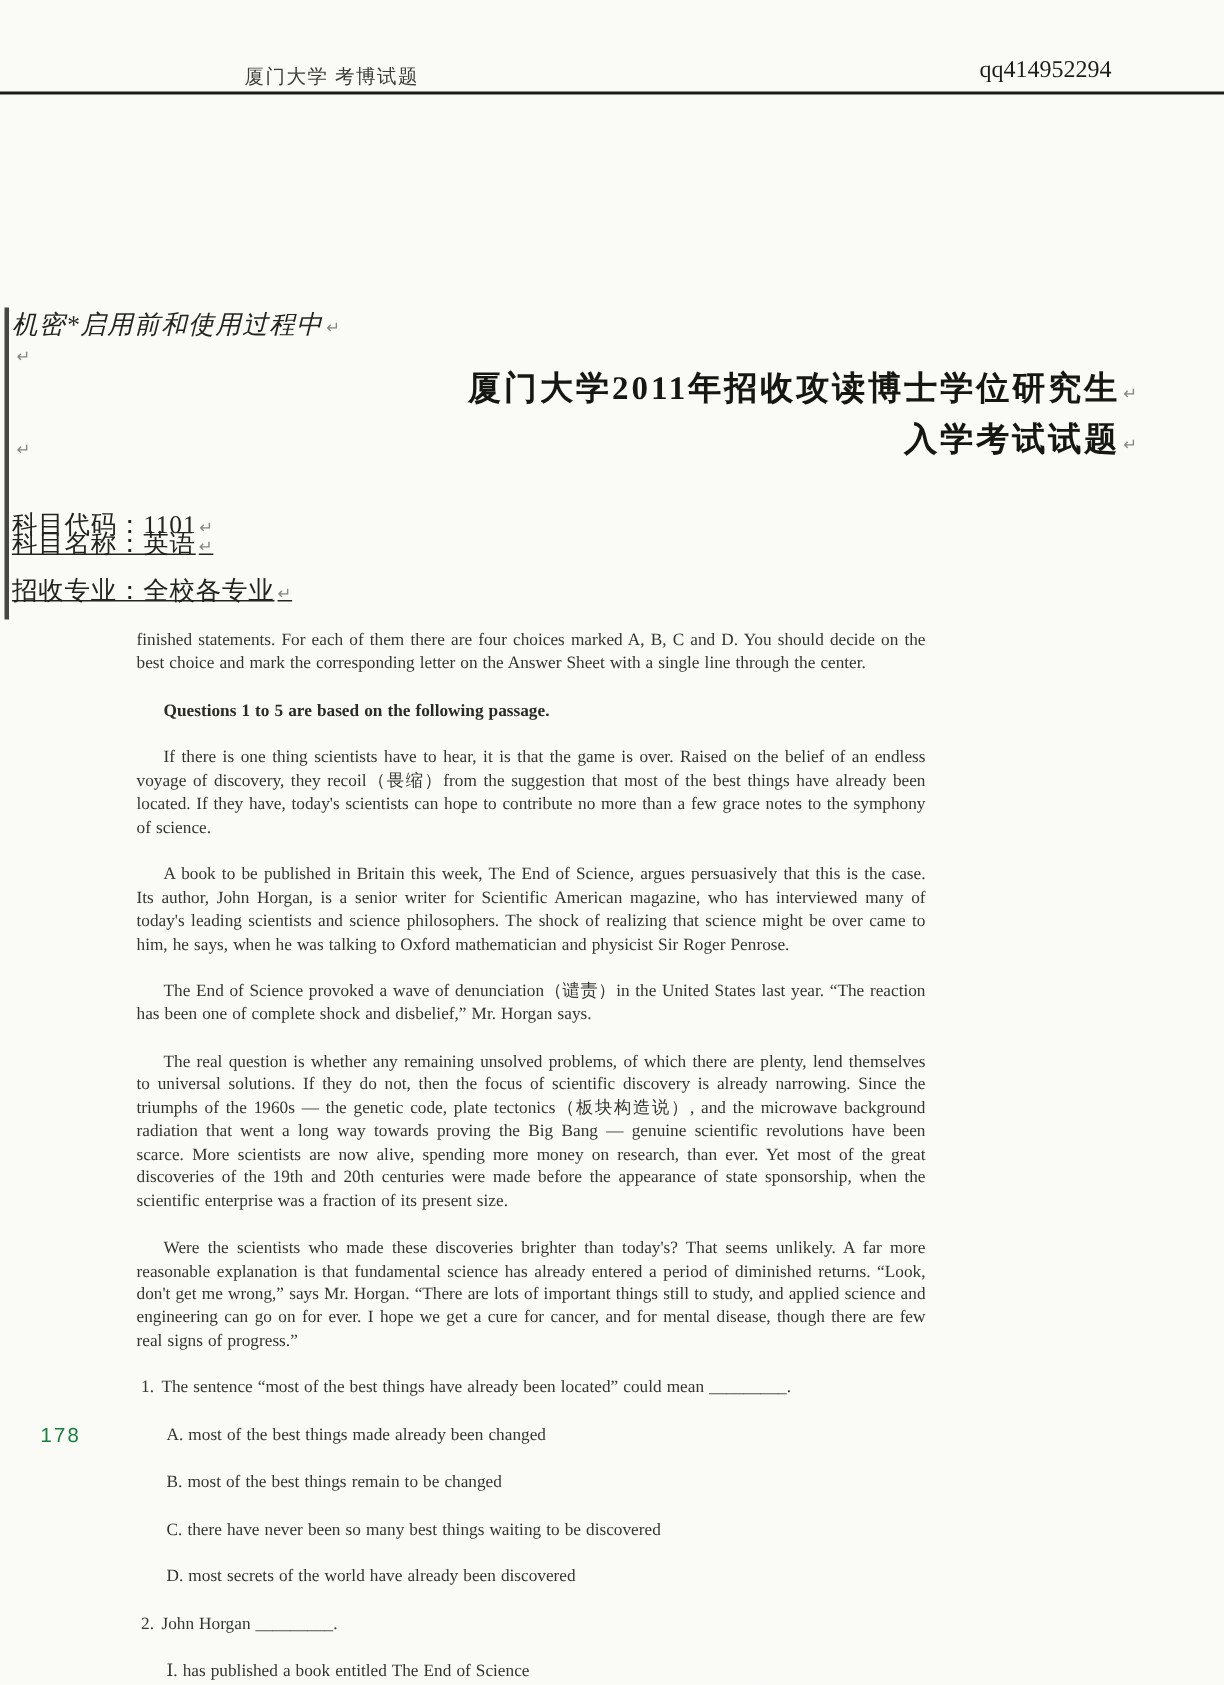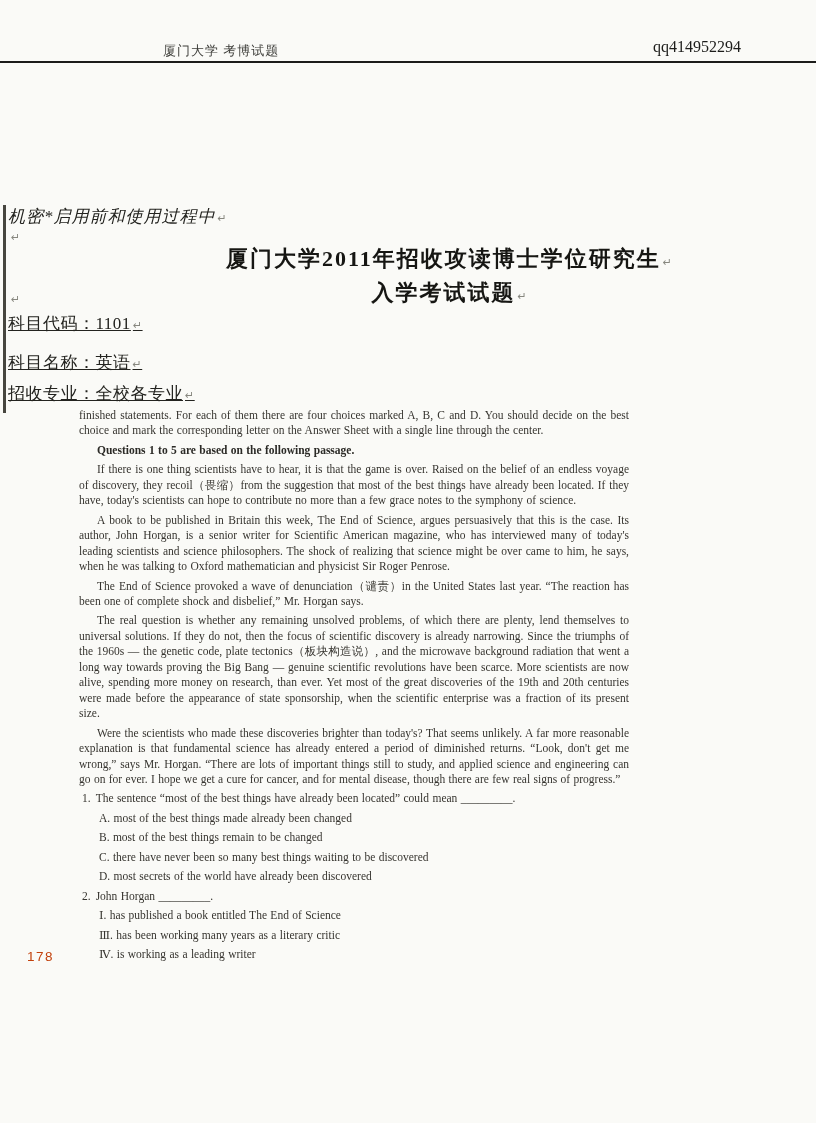--- a/index.html
+++ b/index.html
@@ -35,47 +35,47 @@
   }
   .pmark{
     font-size:11px;color:#87877f;font-weight:normal;
     font-family:"DejaVu Sans",sans-serif;
     vertical-align:baseline;margin-left:2px;
   }
   .pmark-a{position:absolute;left:9px;top:231px;}
   .pmark-b{position:absolute;left:9px;top:293px;}
   .title{
     position:absolute;left:140px;top:244px;width:620px;
-    text-align:center;font-weight:bold;font-size:22px;
+    text-align:right;font-weight:bold;font-size:22px;
     letter-spacing:2px;color:#161613;line-height:30px;
   }
   .meta{
     position:absolute;left:8px;
     font-size:17px;letter-spacing:0.5px;color:#23231f;
     white-space:nowrap;
   }
-  .meta-1{top:312px;text-decoration:underline;}
+  .meta-1{top:338px;}
   .meta-2{top:351px;text-decoration:underline;}
   .meta-3{top:382px;text-decoration:underline;}
   .body{
     position:absolute;left:75px;top:404px;width:558px;
     font-size:11.5px;line-height:15.45px;
     text-align:justify;color:#36342f;
     word-spacing:0.5px;
   }
-  .body p{margin:4px;}
+  .body p{margin:16px;}
   .heading{font-weight:bold;text-indent:18px;color:#2b2a26;}
   .para{text-indent:18px;}
   .qstem{padding-left:3px;}
   .qnum{margin-right:5px;}
   .opt{padding-left:20px;}
   .page-num{
     position:absolute;left:27px;top:949px;
     font-family:"Liberation Sans","DejaVu Sans",sans-serif;
-    font-size:13.5px;letter-spacing:1.5px;color:#c2410c;
+    font-size:13.5px;letter-spacing:1.5px;color:#15803d;
   }
 </style>
 </head>
 <body>
 
 <div class="page">
 
   <div>
     <span class="hdr-left">厦门大学 考博试题</span>
     <span class="hdr-right">qq414952294</span>

